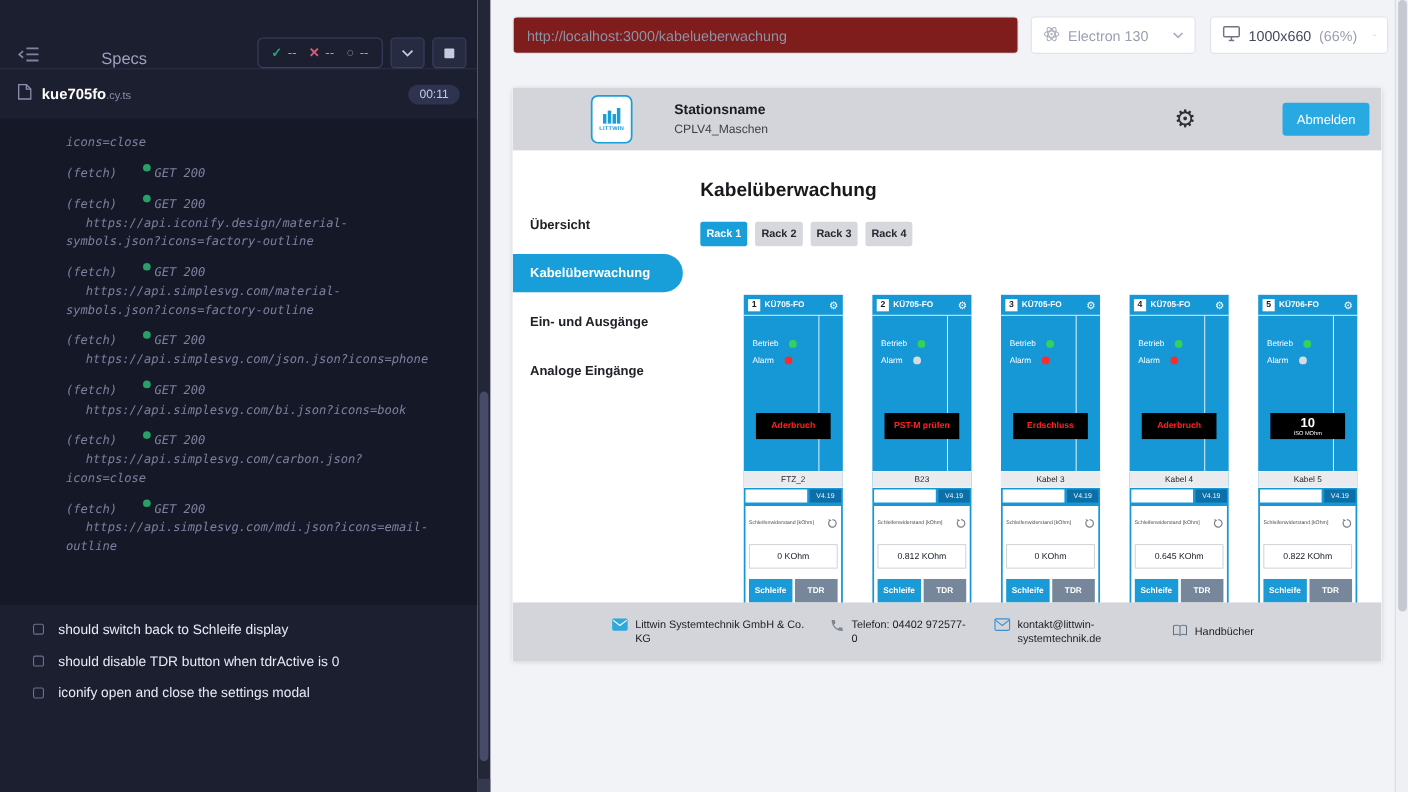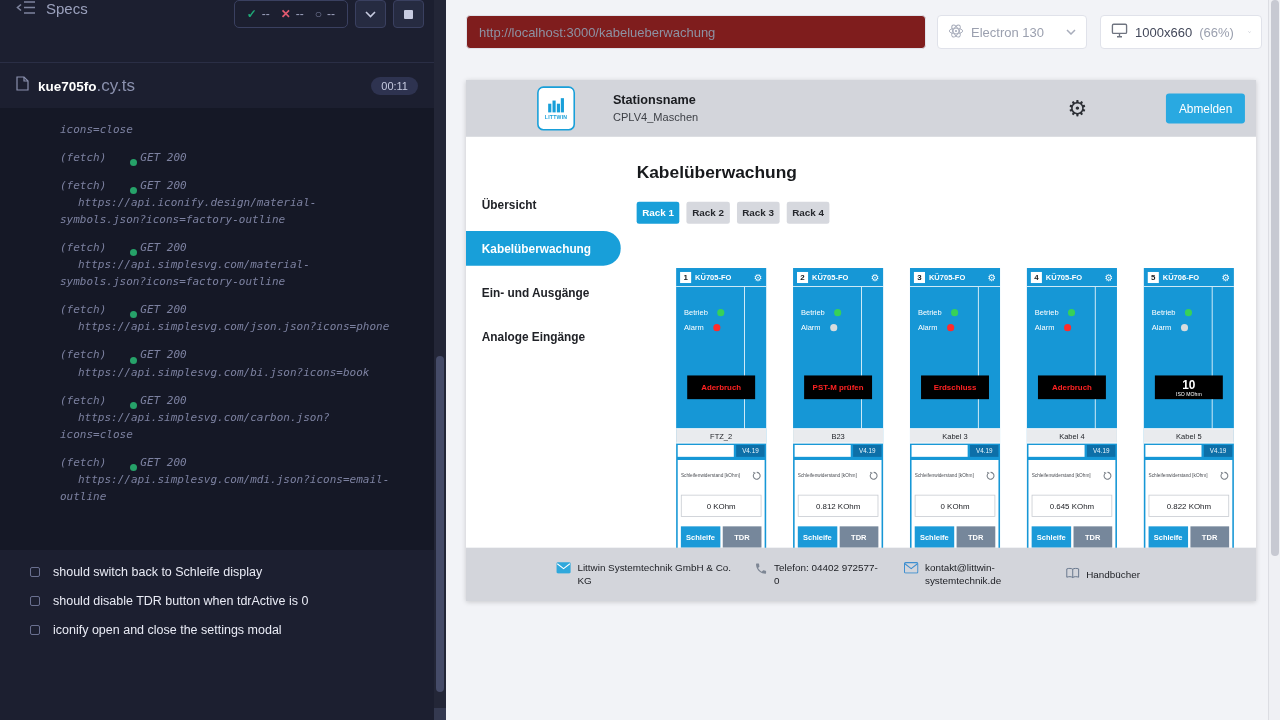--- a/index.html
+++ b/index.html
@@ -1,36 +1,36 @@
 <!DOCTYPE html>
 <html><head>
 <meta charset="utf-8">
 <style>
   * { margin:0; padding:0; box-sizing:border-box; }
   html,body { width:1280px; height:720px; overflow:hidden; background:#f2f3f7;
               font-family:"Liberation Sans", sans-serif; }
 
   
   #reporter{position:absolute;left:0;top:0;width:434px;height:720px;background:#1c1f30;color:#9aa0bb;overflow:hidden;}
-  .rep-top{height:63px;border-bottom:1px solid #2a2e45;display:flex;align-items:flex-start;padding:0 10px 0 16px;}
+  .rep-top{height:63px;border-bottom:1px solid #2a2e45;display:flex;align-items:flex-end;padding:0 10px 0 16px;gap:46px;}
   .specs-title{font-size:15px;color:#9ba1bd;margin-left:10px;}
   .rep-actions{margin-left:auto;display:flex;align-items:center;gap:7px;}
   .stats-box{display:flex;align-items:center;gap:11px;border:1px solid #3a4060;border-radius:5px;height:28px;padding:0 12px;font-size:12px;}
   .stat{display:flex;align-items:center;gap:5px;color:#9ba1bd;}
   .ic{font-size:12px;line-height:1;}
   .ic-pass{color:#1fa877;font-weight:bold;} .ic-fail{color:#e25a70;font-weight:bold;} .ic-pend{color:#787e9c;}
   .sq-btn{width:31px;height:28px;background:#262b41;border:1px solid #3a4060;border-radius:4px;display:flex;align-items:center;justify-content:center;}
   .stop-sq{width:9px;height:9px;background:#c7cbe0;border-radius:1px;}
   .spec-row{height:45px;display:flex;align-items:center;padding:0 16px;}
   .spec-name{margin-left:9px;font-size:13.5px;font-weight:bold;color:#fff;}
-  .spec-ext{color:#8a90ad;font-weight:normal;font-size:17px;}
+  .spec-ext{color:#8a90ad;font-weight:normal;font-size:10px;}
   .spec-timer{margin-left:auto;background:#2e3350;border-radius:10px;font-size:11px;color:#c7cbe0;padding:3px 10px;}
   .log-block{background:#151826;height:442px;padding:13px 0 13px 60px;overflow:hidden;}
   .log-entry{font-family:"DejaVu Sans Mono",monospace;font-style:italic;font-size:11px;line-height:1.55;color:#7c81a0;margin-bottom:11px;width:330px;}
-  .log-line1{display:flex;align-items:flex-end;}
+  .log-line1{display:flex;align-items:flex-start;}
   .log-dot{width:7px;height:7px;border-radius:50%;background:#26a269;display:inline-block;margin:0 3px 0 24px;flex-shrink:0;}
   .log-url{overflow-wrap:break-word;text-indent:18px;}
   .log-cont{text-indent:0;}
   .tests{padding:15px 12px 0 30px;}
   .test-row{display:flex;align-items:center;gap:13px;margin-bottom:15px;}
   .test-box{width:10px;height:10px;border:1.5px solid #6a7090;border-radius:2px;flex-shrink:0;}
   .test-label{font-size:12.5px;color:#e9ebf5;}
 
   #rep-scroll{position:absolute;left:434px;top:0;width:12px;height:720px;background:#232637;}
   .rep-thumb{position:absolute;left:2px;top:356px;width:8px;height:336px;background:#454b68;border-radius:4px;}

